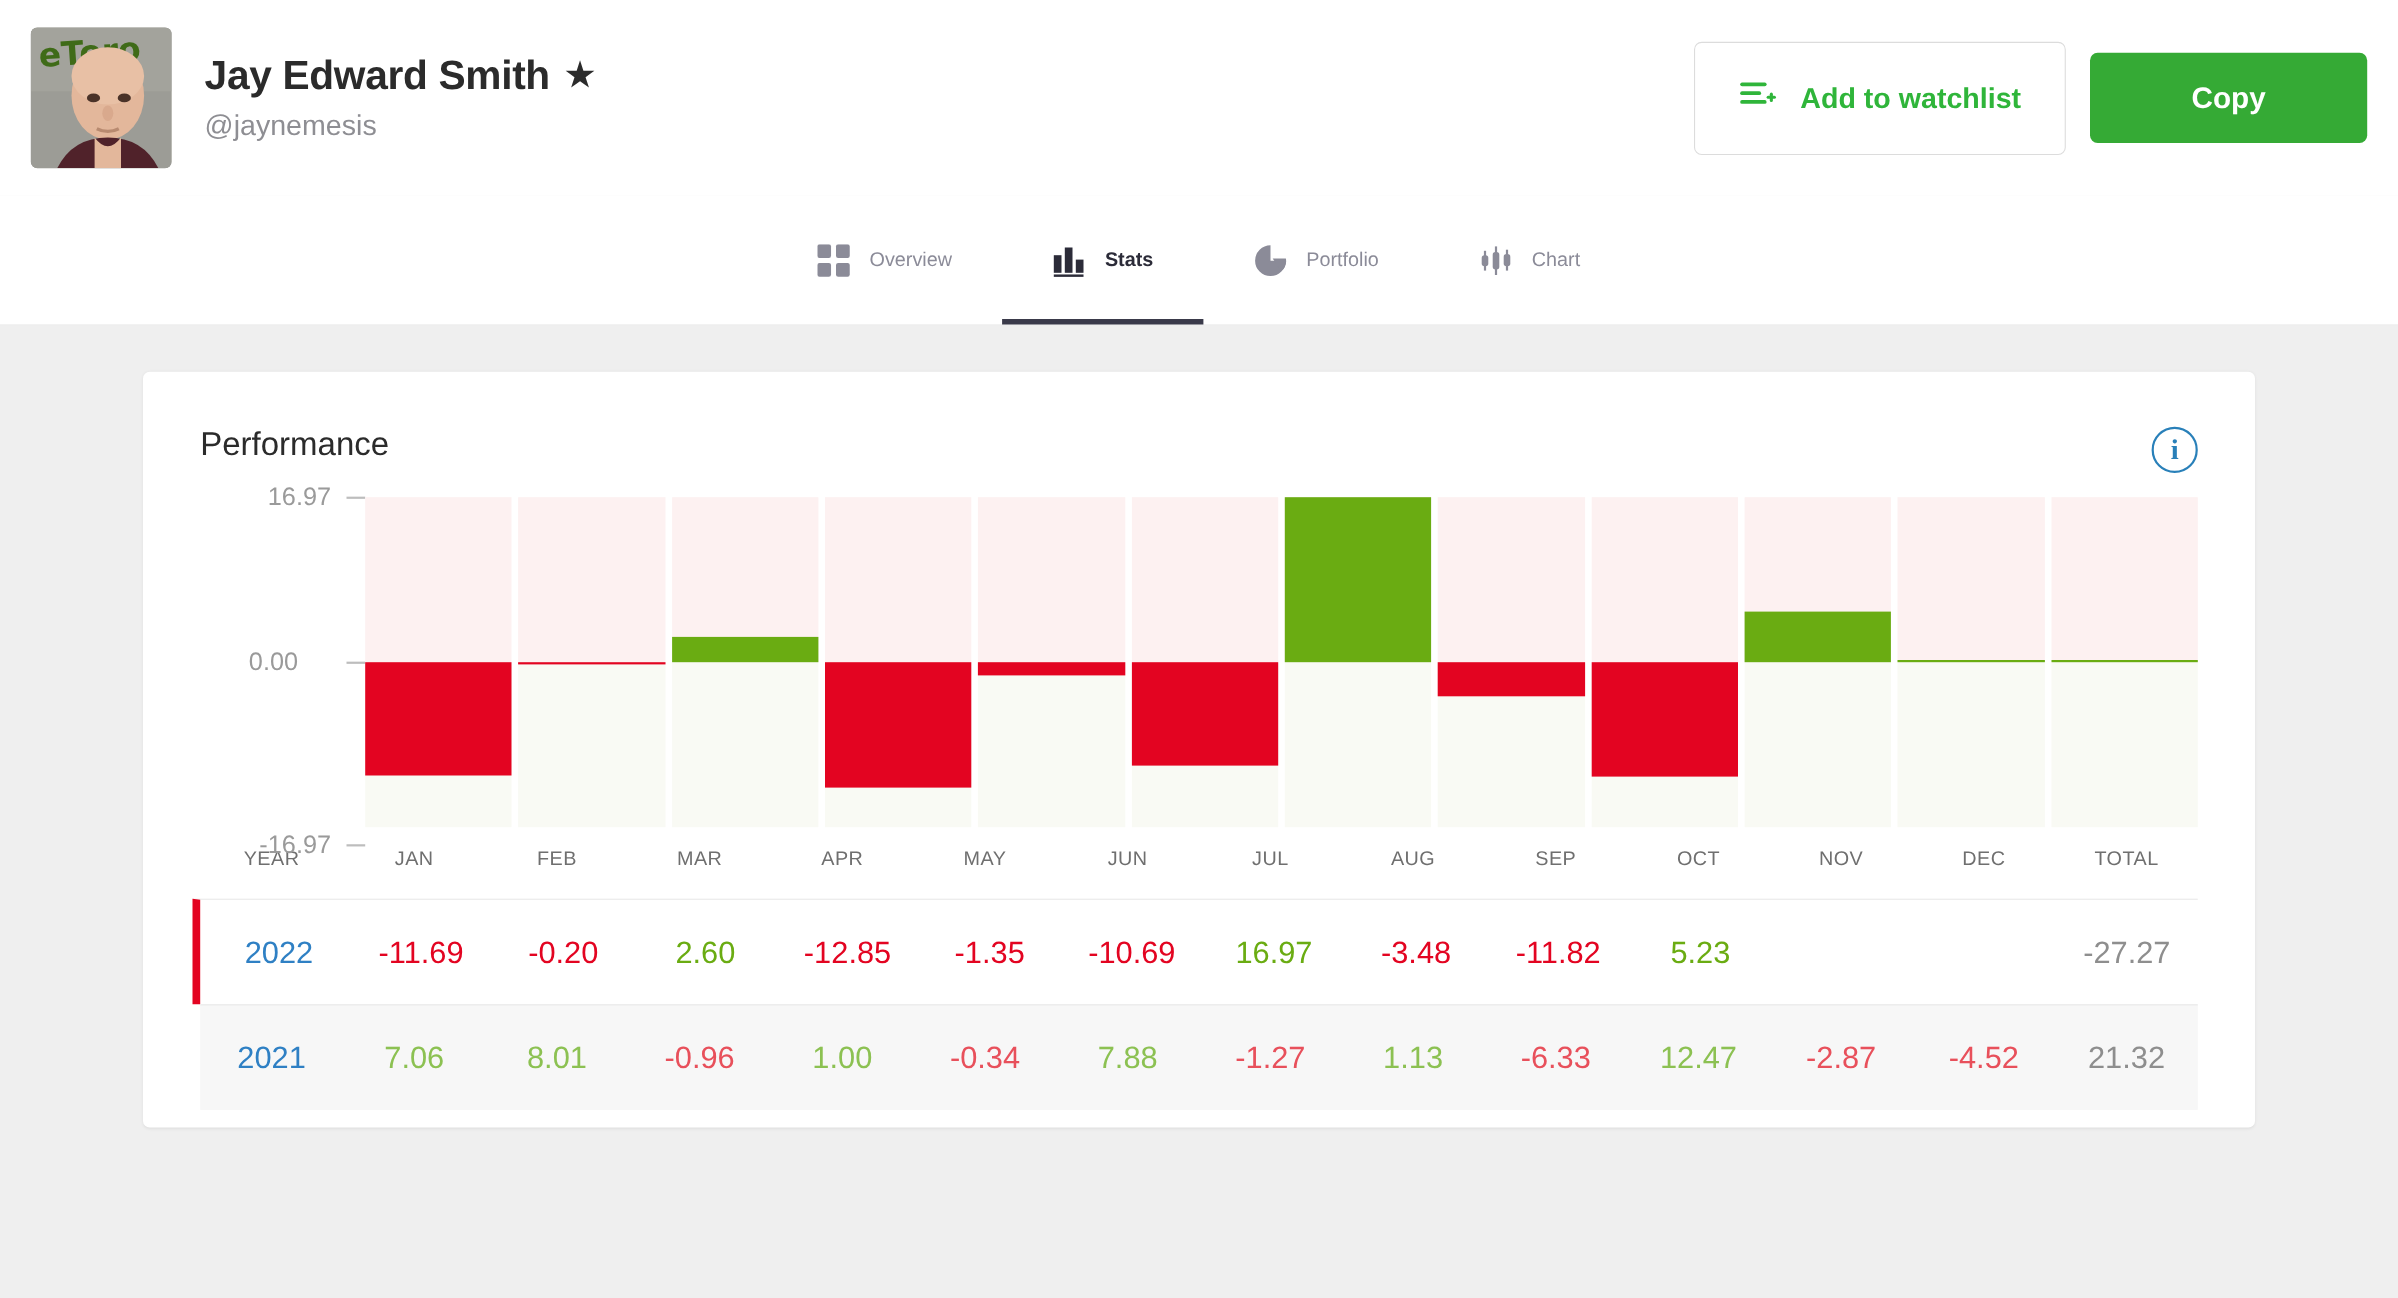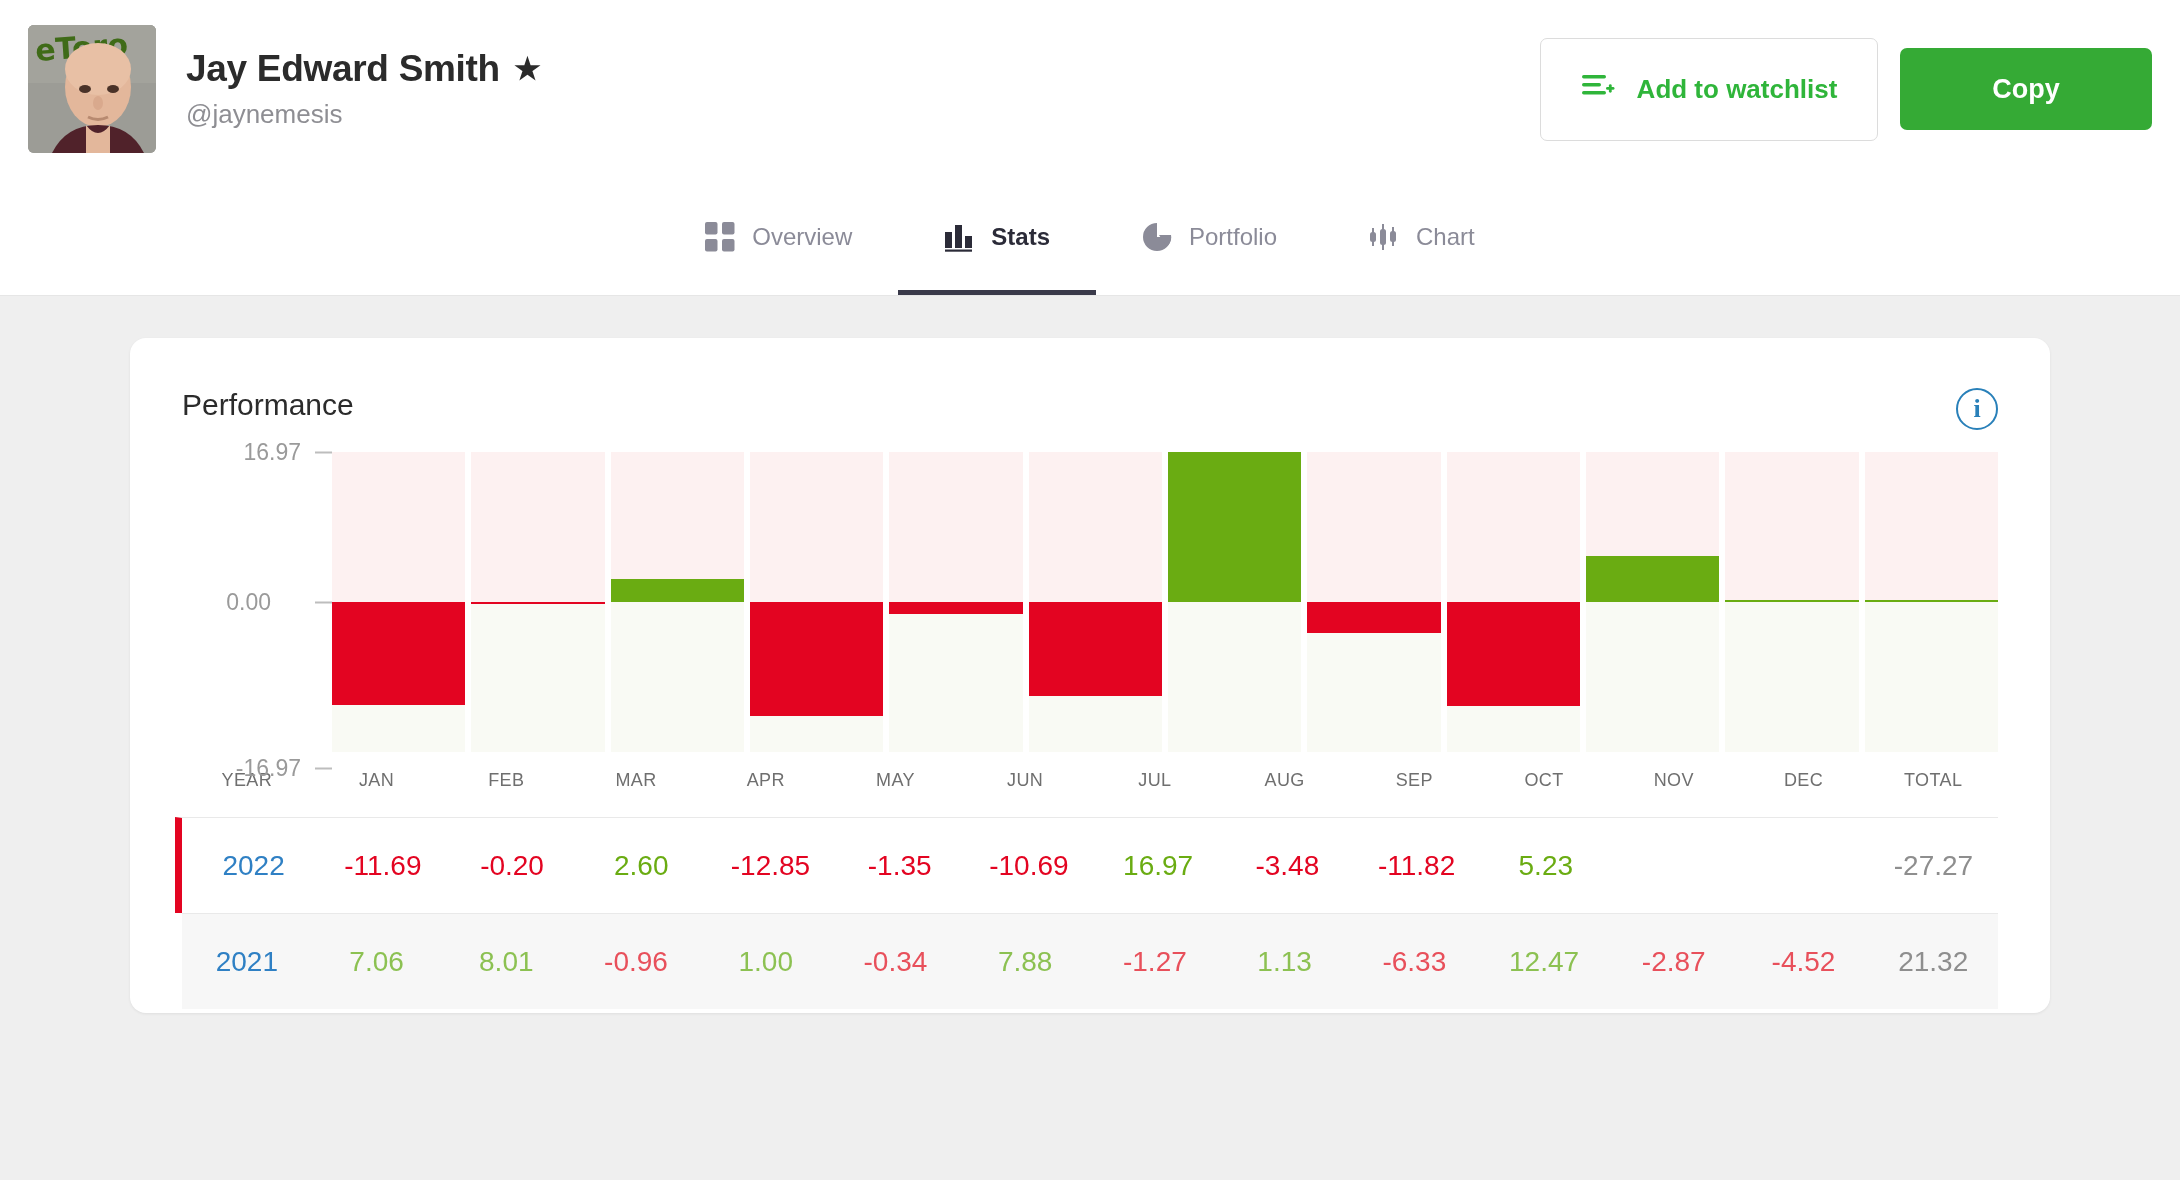--- a/index.html
+++ b/index.html
@@ -92,43 +92,43 @@
     align-items: stretch;
     justify-content: center;
     gap: 0;
   }
   .tab {
     display: flex;
     align-items: center;
     gap: 17px;
     padding: 0 46px;
     color: #8b8b98;
-    font-size: 24px;
+    font-size: 18px;
     position: relative;
     cursor: pointer;
     user-select: none;
   }
   .tab.active { color: #2b2b38; font-weight: bold; }
   .tab.active::after {
     content: "";
     position: absolute;
     left: 0; right: 0; bottom: 0;
     height: 5px;
     background: #3a3a4a;
   }
   .tab .ticon { display: flex; align-items: center; }
 
   
   .card-wrap { padding: 42px 0 0 0; display: flex; justify-content: center; }
   .card {
     width: 1920px;
     background: #ffffff;
-    border-radius: 16px;
+    border-radius: 6px;
     box-shadow: 0 1px 3px rgba(0,0,0,.07);
-    padding: 0 0 4px 0;
+    padding: 0 0 16px 0;
   }
   .card-head {
     display: flex;
     align-items: flex-start;
     padding: 50px 52px 0 52px;
   }
   .card-title {
     font-size: 30px;
     color: #2b2b2b;
     font-weight: normal;

